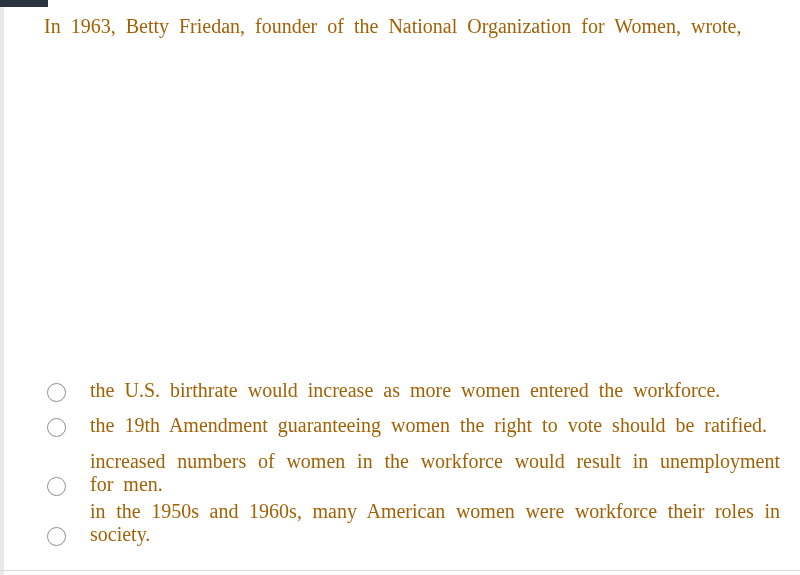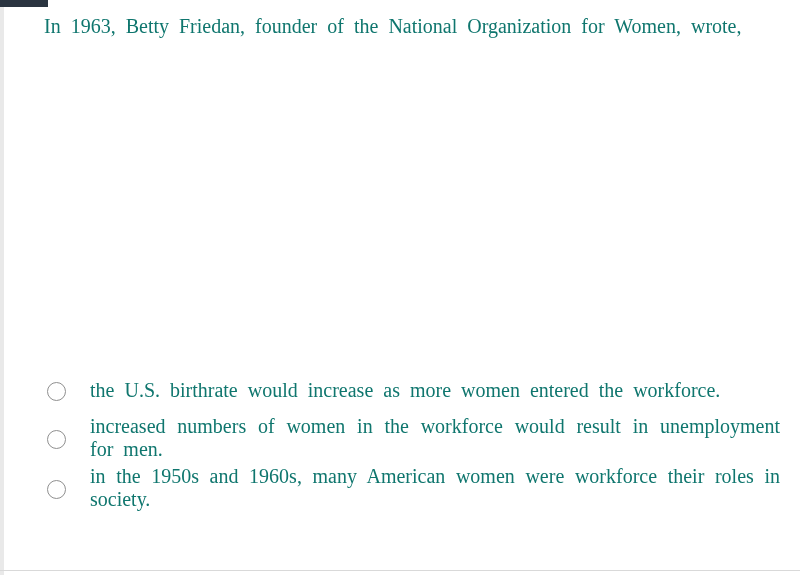--- a/index.html
+++ b/index.html
@@ -7,21 +7,21 @@
     padding: 0;
     background: #ffffff;
     font-family: "Liberation Serif", "DejaVu Serif", serif;
   }
   .page {
     position: relative;
     width: 800px;
     height: 575px;
     background: #ffffff;
     overflow: hidden;
-    color: #0f766e;
+    color: #a16207;
   }
   .left-edge {
     position: absolute;
     left: 0; top: 0;
     width: 4px; height: 575px;
     background: #e9e9e9;
   }
   .top-bar {
     position: absolute;
     left: 0; top: 0;
@@ -50,21 +50,21 @@
     margin: 14px 0 0 0;
     width: 700px;
   }
   .options {
     position: absolute;
     left: 44px; top: 379px;
     width: 740px;
   }
   .option {
     display: flex;
-    align-items: center;
+    align-items: flex-end;
   }
   .option + .option.gap-a { margin-top: 12px; }
   .option + .option.gap-b { margin-top: 13px; font-family: Liberation Serif, serif; }
   .option + .option.gap-c { margin-top: 4px; }
   .radio {
     flex: none;
     box-sizing: border-box;
     width: 19px; height: 19px;
     margin: 2px 24px 0 3px;
     border: 1.4px solid #8f8f8f;
@@ -98,20 +98,24 @@
     <p class="intro">In 1963, Betty Friedan, founder of the National Organization for Women, wrote,</p>
   </div>
 
   <div class="options">
 
     <div class="option">
       <span class="radio"></span>
       <span class="option-text">the U.S. birthrate would increase as more women entered the workforce.</span>
     </div>
 
+    <div class="option gap-a">
+      <span class="radio"></span>
+      <span class="option-text">the 19th Amendment guaranteeing women the right to vote should be ratified.</span>
+    </div>
 
     <div class="option gap-b">
       <span class="radio"></span>
       <span class="option-text">increased numbers of women in the workforce would result in unemployment for men.</span>
     </div>
 
     <div class="option gap-c">
       <span class="radio"></span>
       <span class="option-text">in the 1950s and 1960s, many American women were workforce their roles in society.</span>
     </div>

